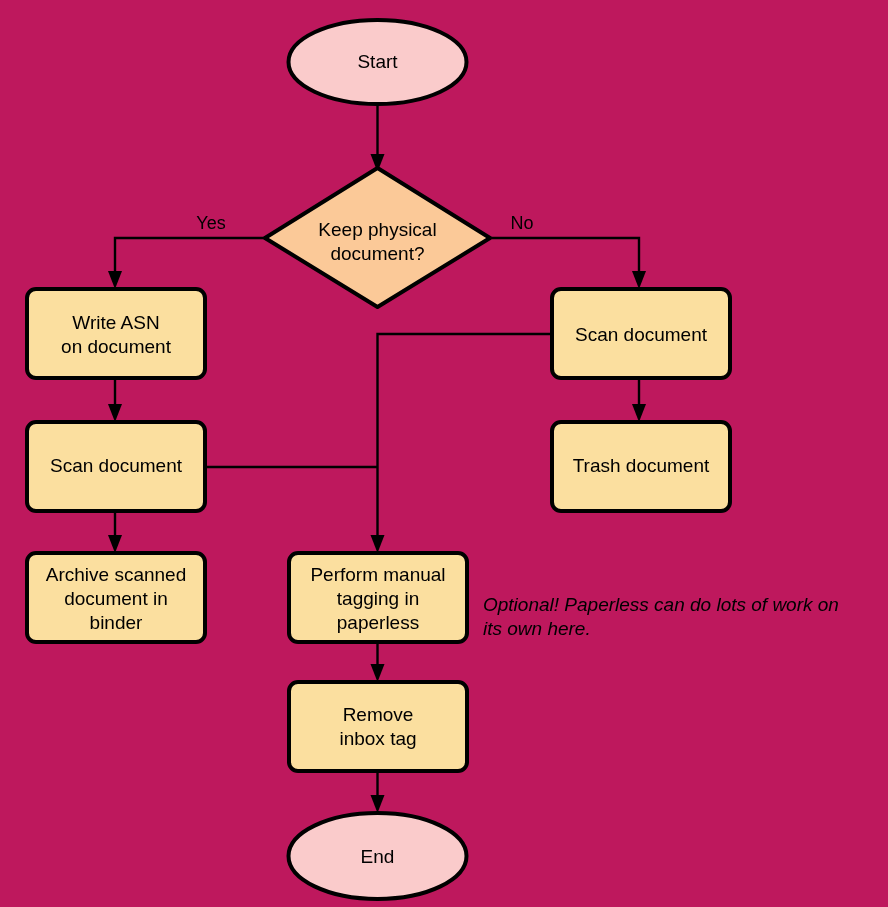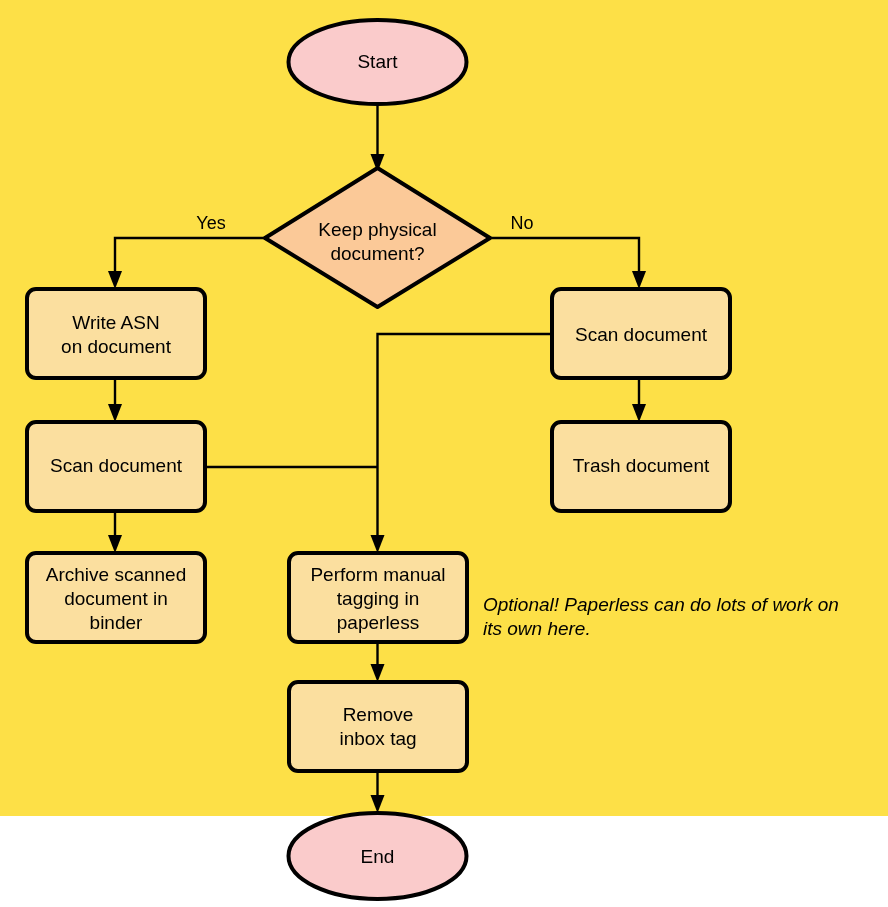--- a/index.html
+++ b/index.html
@@ -11,22 +11,22 @@
   body {
     width: 888px;
     height: 907px;
     font-family: "Liberation Sans", sans-serif;
     color: #000000;
     overflow: hidden;
   }
   #flowchart-root {
     position: relative;
     width: 888px;
-    height: 816px;
-    background: #fde047;
+    height: 907px;
+    background: #be185d;
   }
   #flow-svg {
     position: absolute;
     top: 0;
     left: 0;
     width: 888px;
     height: 907px;
     display: block;
   }
   .node-text {

